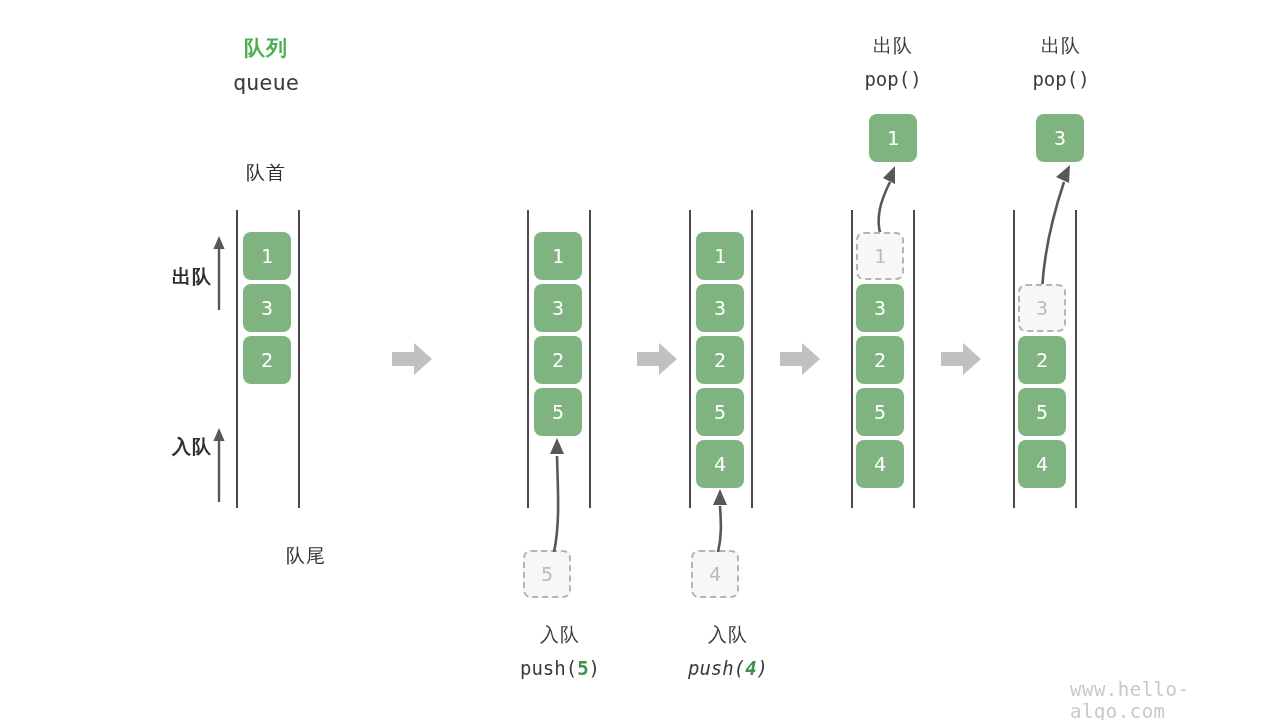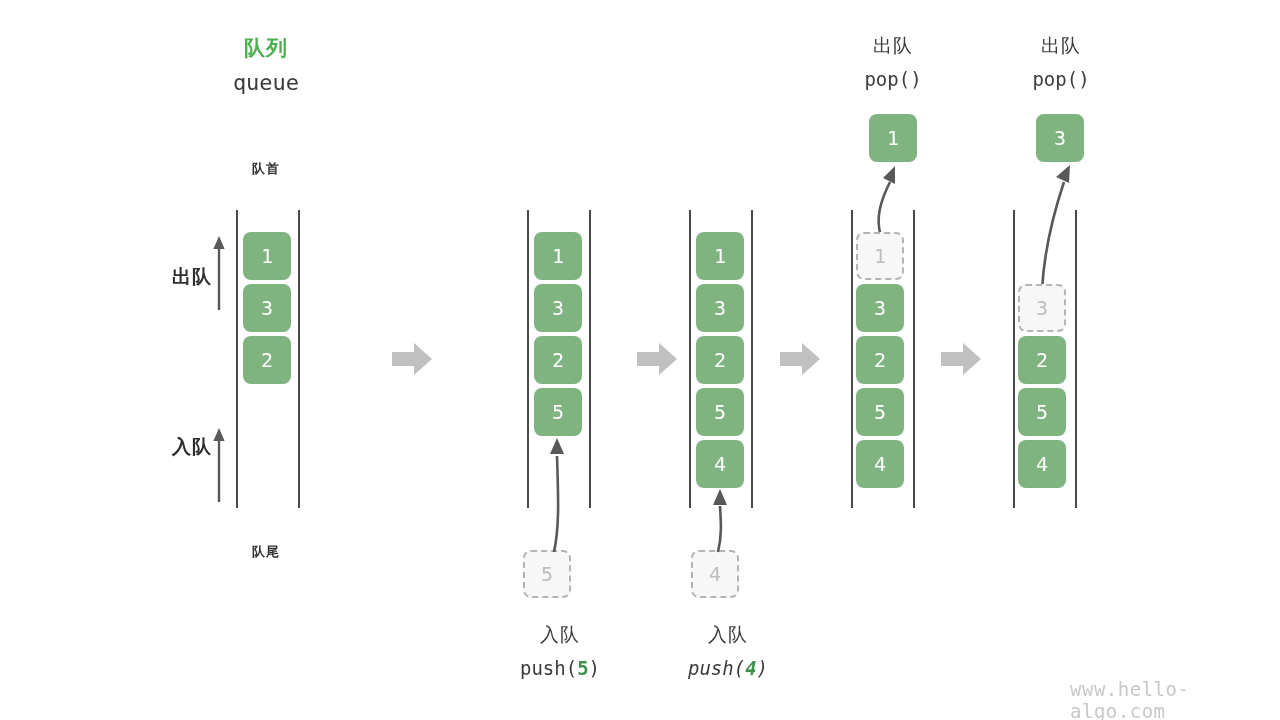--- a/index.html
+++ b/index.html
@@ -13,21 +13,21 @@
   
   .lbl{position:absolute;white-space:pre;text-align:center;}
   .title-cn{
     font-weight:bold;font-size:21px;color:#4caf50;
     letter-spacing:1px;
   }
   .title-en{
     font-family:"DejaVu Sans Mono","Liberation Mono",monospace;
     font-size:22px;color:#3c3c3c;letter-spacing:0px;
   }
-  .head-cn{font-weight:bold;font-size:13px;color:#2f2f2f;letter-spacing:1px;}
+  .head-cn{font-weight:normal;font-size:19px;color:#2f2f2f;letter-spacing:1px;}
   .side-cn{font-weight:bold;font-size:19px;color:#2f2f2f;letter-spacing:1px;}
   .op-cn{font-size:19px;color:#3c3c3c;letter-spacing:1px;}
   .op-code{
     font-family:"DejaVu Sans Mono","Liberation Mono",monospace;
     font-size:19px;color:#3c3c3c;letter-spacing:0px;
   }
   .op-code .num{color:#3f8f4f;font-weight:bold;}
   .watermark{
     position:absolute;font-family:"DejaVu Sans Mono","Liberation Mono",monospace;
     font-size:19px;color:#c8c8c8;letter-spacing:0.5px;
@@ -56,21 +56,21 @@
 </style>
 </head>
 <body>
 
 <div class="stage">
 
   <div class="lbl title-cn" style="left:206px;top:34px;width:120px;">队列</div>
   <div class="lbl title-en" style="left:206px;top:70px;width:120px;">queue</div>
 
   <div class="lbl head-cn" style="left:206px;top:160px;width:120px;">队首</div>
-  <div class="lbl head-cn" style="left:206px;top:543px;width:120px;">队尾</div>
+  <div class="lbl head-cn" style="left:206px;top:543px;width:120px;text-align:right;">队尾</div>
 
   <div class="lbl side-cn" style="left:140px;top:264px;width:72px;text-align:right;">出队</div>
   <svg class="upmark" style="left:210px;top:236px;" width="18" height="76">
     <line x1="9" y1="74" x2="9" y2="12" stroke="#585858" stroke-width="2.4"></line>
     <polygon points="9,0 3.4,13 14.6,13" fill="#585858"></polygon>
   </svg>
 
   <div class="lbl side-cn" style="left:140px;top:434px;width:72px;text-align:right;">入队</div>
   <svg class="upmark" style="left:210px;top:428px;" width="18" height="76">
     <line x1="9" y1="74" x2="9" y2="12" stroke="#585858" stroke-width="2.4"></line>

